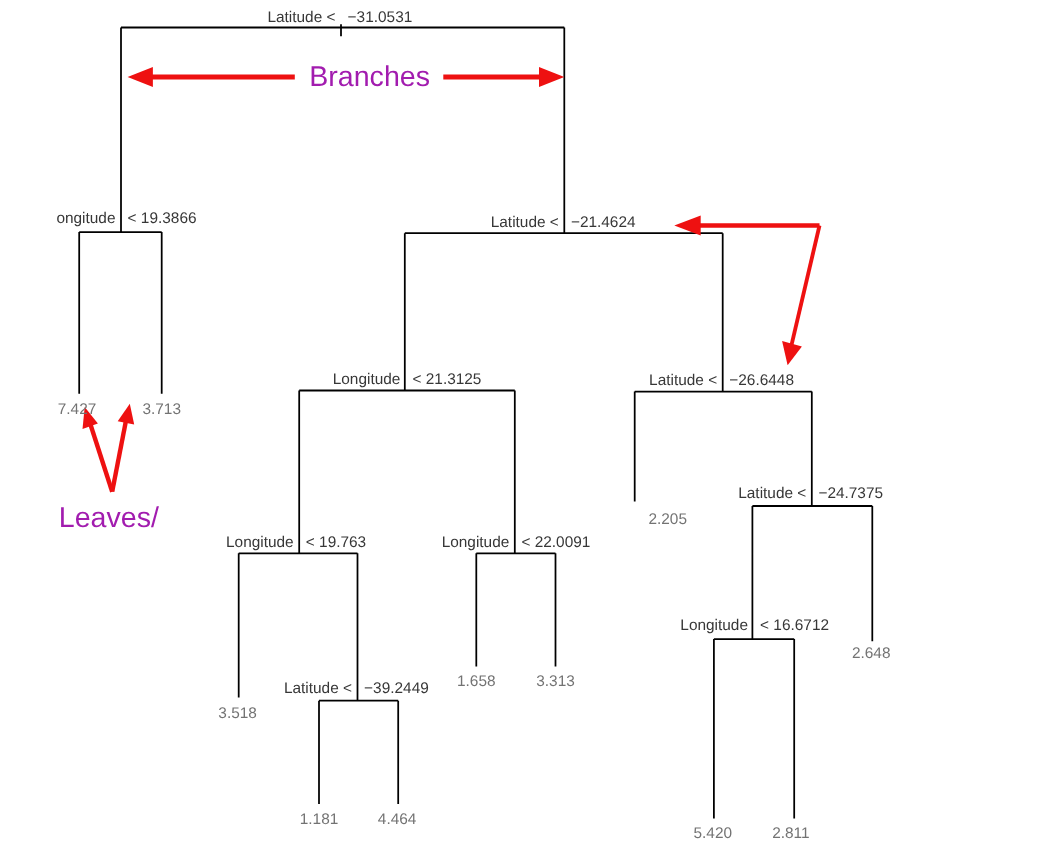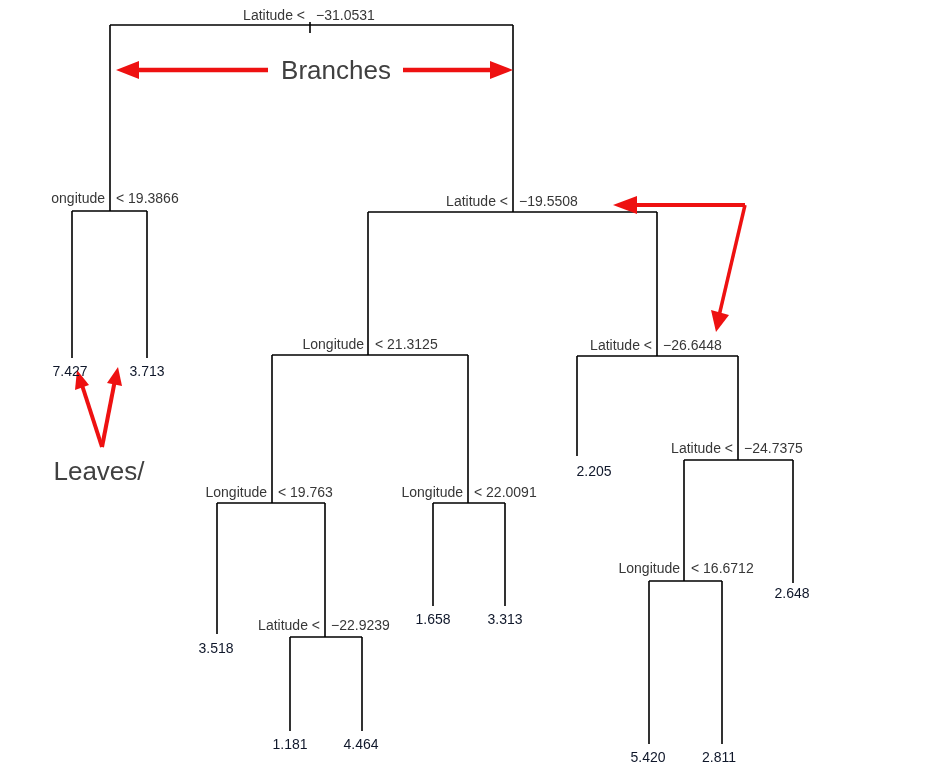--- a/index.html
+++ b/index.html
@@ -9,25 +9,25 @@
     background:#ffffff;
     font-family:"Liberation Sans",sans-serif;
     overflow:hidden;
   }
   svg.overlay{position:absolute;left:0;top:0;width:945px;height:774px;}
   .split{position:absolute;width:0;height:0;font-size:14px;color:#373737;}
   .split .lp{position:absolute;right:5px;top:0;transform:translateY(-50%);white-space:nowrap;}
   .split .rp{position:absolute;left:6px;top:0;transform:translateY(-50%);white-space:nowrap;}
   .leaf{
     position:absolute;transform:translate(-50%,-50%);
-    font-size:14px;color:#0f172a;white-space:nowrap;
+    font-size:14px;color:#737373;white-space:nowrap;
   }
   .ann{
     position:absolute;transform:translate(-50%,-50%);
-    font-size:26px;color:#404040;white-space:nowrap;letter-spacing:0px;
+    font-size:26px;color:#a21caf;white-space:nowrap;letter-spacing:0px;
   }
   .artifact{position:absolute;left:941px;top:757px;width:3px;height:13px;background:#c8862f;border-left:1px solid #8a5a1a;}
 </style>
 </head>
 <body>
 
 <div class="canvas">
 
   <svg class="overlay" viewBox="0 0 945 774">
 
@@ -68,33 +68,33 @@
   <div class="split" style="left:310px;top:15px">
     <span class="lp">Latitude &lt;</span>
     <span class="rp">−31.0531</span>
   </div>
   <div class="split" style="left:110px;top:198px">
     <span class="lp">ongitude</span>
     <span class="rp">&lt; 19.3866</span>
   </div>
   <div class="split" style="left:513px;top:201px">
     <span class="lp">Latitude &lt;</span>
-    <span class="rp">−19.5508</span>
+    <span class="rp">−21.4624</span>
   </div>
   <div class="split" style="left:369px;top:344px">
     <span class="lp">Longitude</span>
     <span class="rp">&lt; 21.3125</span>
   </div>
   <div class="split" style="left:272px;top:492px">
     <span class="lp">Longitude</span>
     <span class="rp">&lt; 19.763</span>
   </div>
   <div class="split" style="left:325px;top:625px">
     <span class="lp">Latitude &lt;</span>
-    <span class="rp">−22.9239</span>
+    <span class="rp">−39.2449</span>
   </div>
   <div class="split" style="left:468px;top:492px">
     <span class="lp">Longitude</span>
     <span class="rp">&lt; 22.0091</span>
   </div>
   <div class="split" style="left:657px;top:345px">
     <span class="lp">Latitude &lt;</span>
     <span class="rp">−26.6448</span>
   </div>
   <div class="split" style="left:738px;top:448px">
@@ -106,21 +106,21 @@
     <span class="rp">&lt; 16.6712</span>
   </div>
 
   <div class="leaf" style="left:70px;top:371px">7.427</div>
   <div class="leaf" style="left:147px;top:371px">3.713</div>
   <div class="leaf" style="left:216px;top:648px">3.518</div>
   <div class="leaf" style="left:290px;top:744px">1.181</div>
   <div class="leaf" style="left:361px;top:744px">4.464</div>
   <div class="leaf" style="left:433px;top:619px">1.658</div>
   <div class="leaf" style="left:505px;top:619px">3.313</div>
-  <div class="leaf" style="left:594px;top:471px">2.205</div>
+  <div class="leaf" style="left:607px;top:471px">2.205</div>
   <div class="leaf" style="left:648px;top:757px">5.420</div>
   <div class="leaf" style="left:719px;top:757px">2.811</div>
   <div class="leaf" style="left:792px;top:593px">2.648</div>
 
   <div class="ann" style="left:336px;top:70px">Branches</div>
   <div class="ann" style="left:99px;top:471px">Leaves/</div>
 
   <div class="artifact"></div>
 
 </div>

